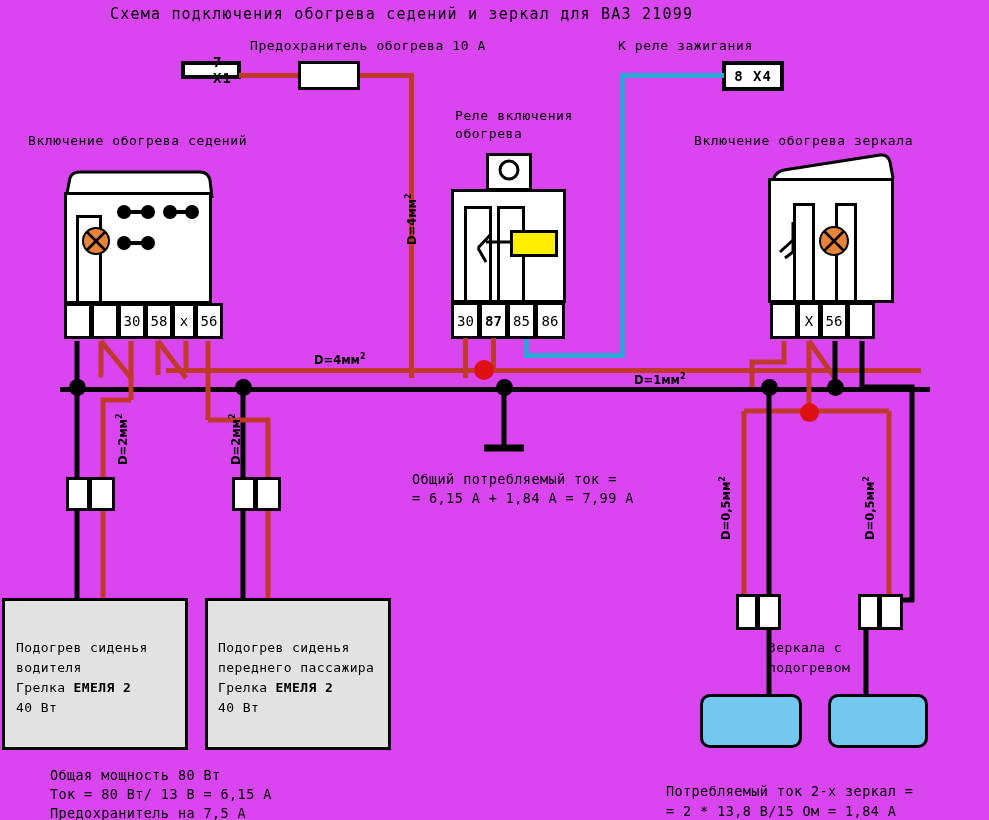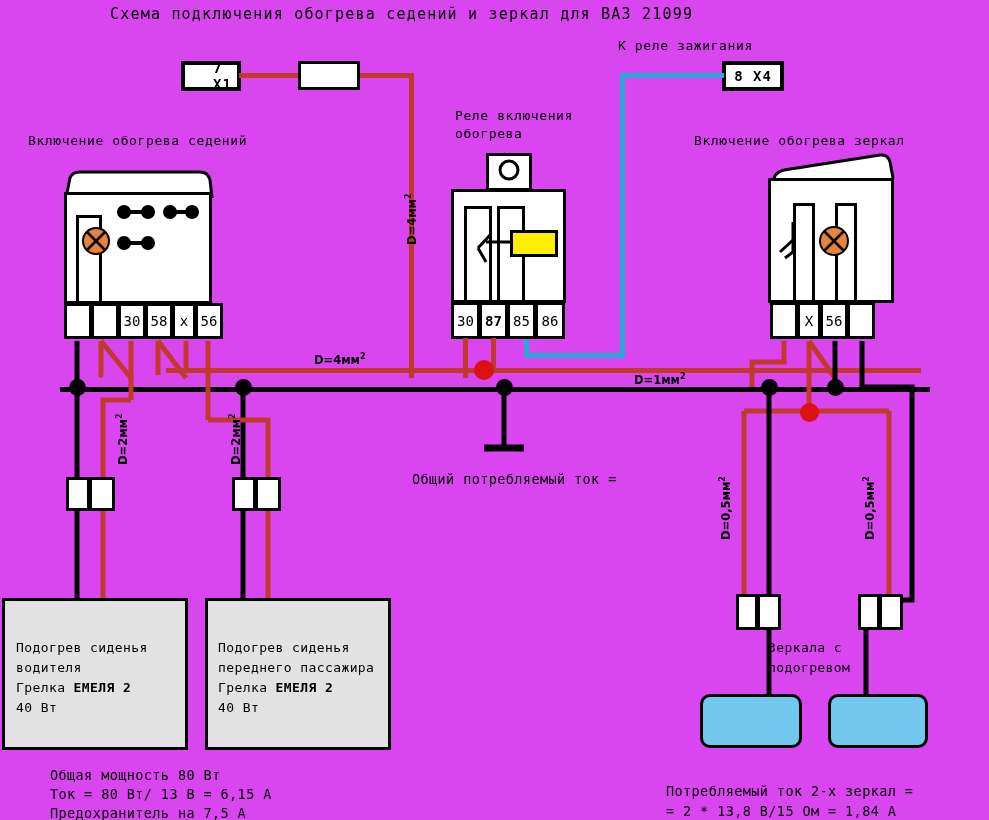--- a/index.html
+++ b/index.html
@@ -124,27 +124,28 @@
     pointer-events: none;
   }
 </style>
 </head>
 <body>
 
 <div id="canvas">
 
   <div class="txt title" style="left:110px; top:5px;">Схема подключения обогрева седений и зеркал для ВАЗ 21099</div>
 
+  <div class="txt lbl" style="left:250px; top:38px;">Предохранитель обогрева 10 А</div>
   <div class="txt lbl" style="left:618px; top:38px;">К реле зажигания</div>
   <div class="txt lbl" style="left:28px; top:133px;">Включение обогрева седений</div>
   <div class="txt lbl" style="left:455px; top:108px;">Реле включения</div>
   <div class="txt lbl" style="left:455px; top:126px;">обогрева</div>
-  <div class="txt lbl" style="left:694px; top:133px;">Включение обогрева зеркал</div>
-
-  <div class="termbox" style="left:181px; top:61px; width:60px; height:30px;padding-left:28px;">7 X1</div>
+  <div class="txt lbl" style="left:694px; top:133px;">Включение обогрева зеркала</div>
+
+  <div class="termbox" style="left:181px; top:61px; width:60px; height:18px;padding-left:28px;">7 X1</div>
 
   <div class="w red hwb" style="left:239px; top:73px; width:175px;"></div>
   <div class="frame" style="left:298px; top:61px; width:62px; height:29px;"></div>
 
   <div class="w red vwb" style="left:409px; top:73px; height:305px;"></div>
 
   <div class="txt gauge vert" style="left:404px; top:245px;"><span>D=4мм</span><sup>2</sup></div>
 
   <div class="termbox" style="left:722px; top:61px; width:62px; height:30px;">8 X4</div>
   <div class="w cyan hwb" style="left:620px; top:73px; width:104px;"></div>
@@ -292,20 +293,21 @@
 
   <div class="dot dot-black" style="left:69px;  top:379px; width:17px; height:17px;"></div>
   <div class="dot dot-black" style="left:235px; top:379px; width:17px; height:17px;"></div>
   <div class="dot dot-black" style="left:496px; top:379px; width:17px; height:17px;"></div>
   <div class="dot dot-black" style="left:761px; top:379px; width:17px; height:17px;"></div>
   <div class="dot dot-black" style="left:827px; top:379px; width:17px; height:17px;"></div>
   <div class="dot dot-red" style="left:474px; top:360px; width:20px; height:20px;"></div>
   <div class="dot dot-red" style="left:800px; top:403px; width:19px; height:19px;"></div>
 
   <div class="txt note" style="left:412px; top:470px;">Общий потребляемый ток =</div>
+  <div class="txt note" style="left:412px; top:489px;">= 6,15 А + 1,84 А = 7,99 А</div>
 
   <div class="graybox" style="left:2px; top:598px; width:186px; height:152px;"></div>
   <div class="txt boxtext" style="left:16px; top:638px;">Подогрев сиденья</div>
   <div class="txt boxtext" style="left:16px; top:658px;">водителя</div>
   <div class="txt boxtext" style="left:16px; top:678px;"><span>Грелка </span><span class="bold">ЕМЕЛЯ 2</span></div>
   <div class="txt boxtext" style="left:16px; top:698px;">40 Вт</div>
 
   <div class="graybox" style="left:205px; top:598px; width:186px; height:152px;"></div>
   <div class="txt boxtext" style="left:218px; top:638px;">Подогрев сиденья</div>
   <div class="txt boxtext" style="left:218px; top:658px;">переднего пассажира</div>

